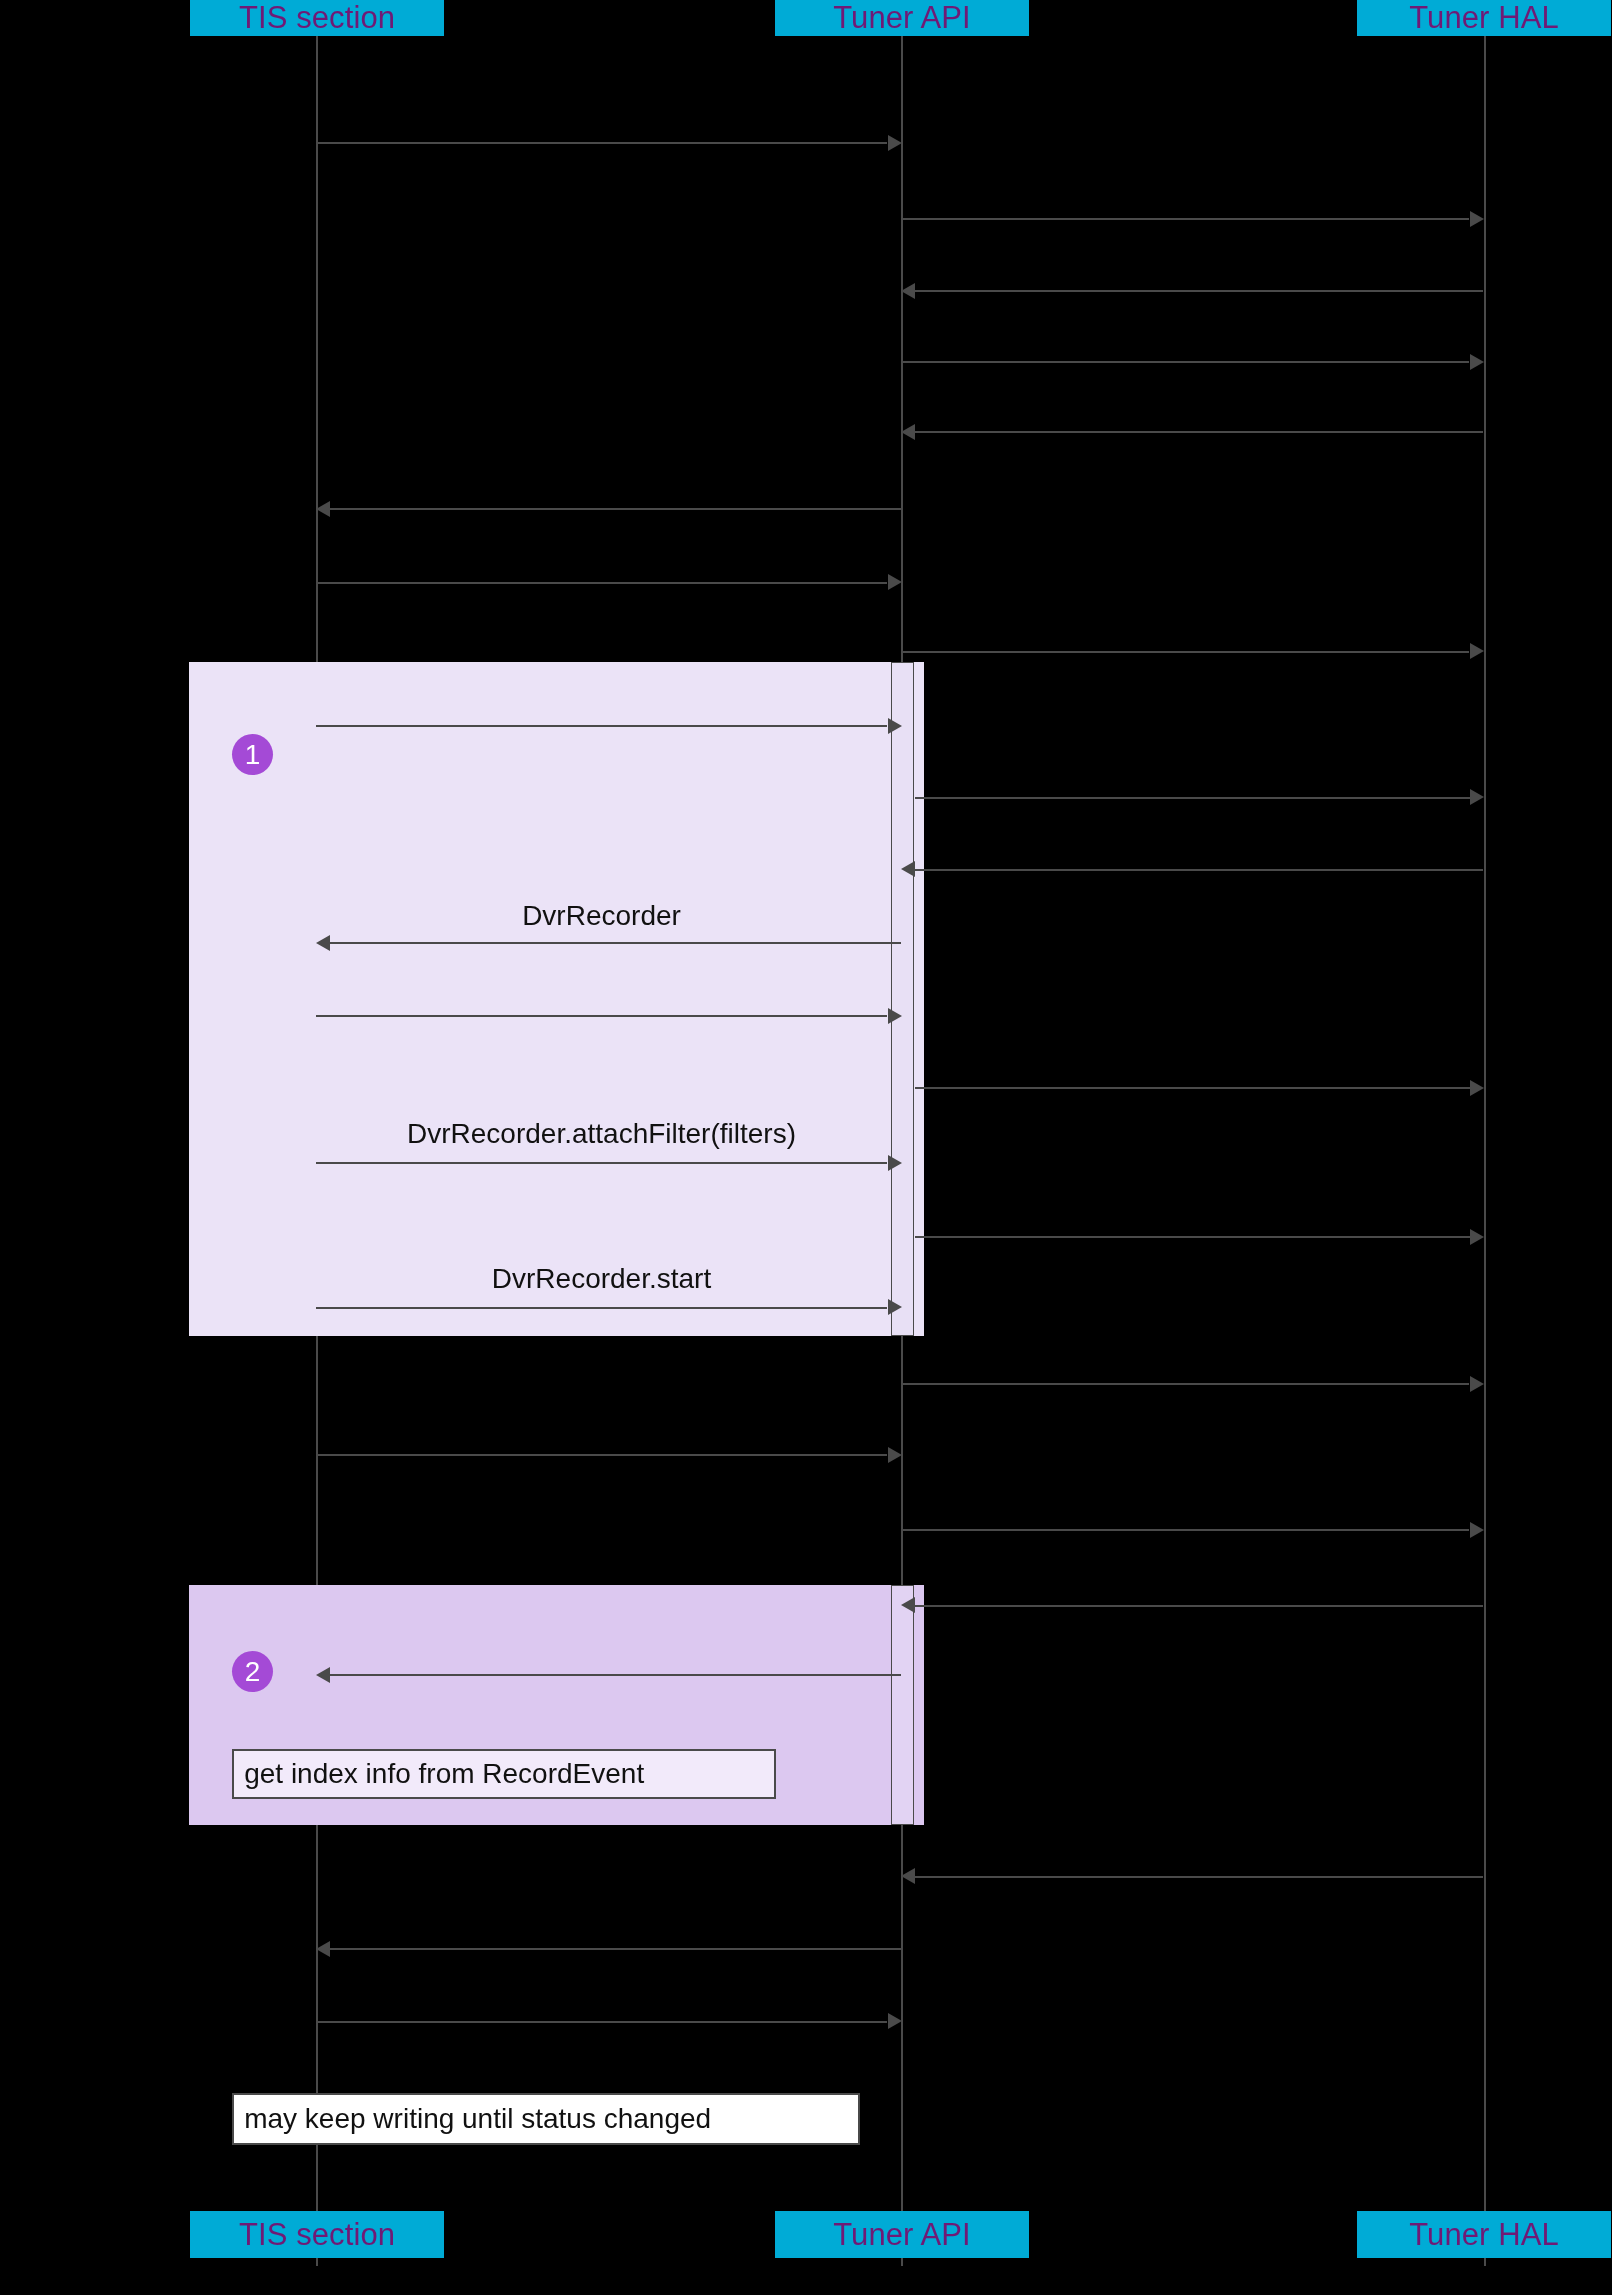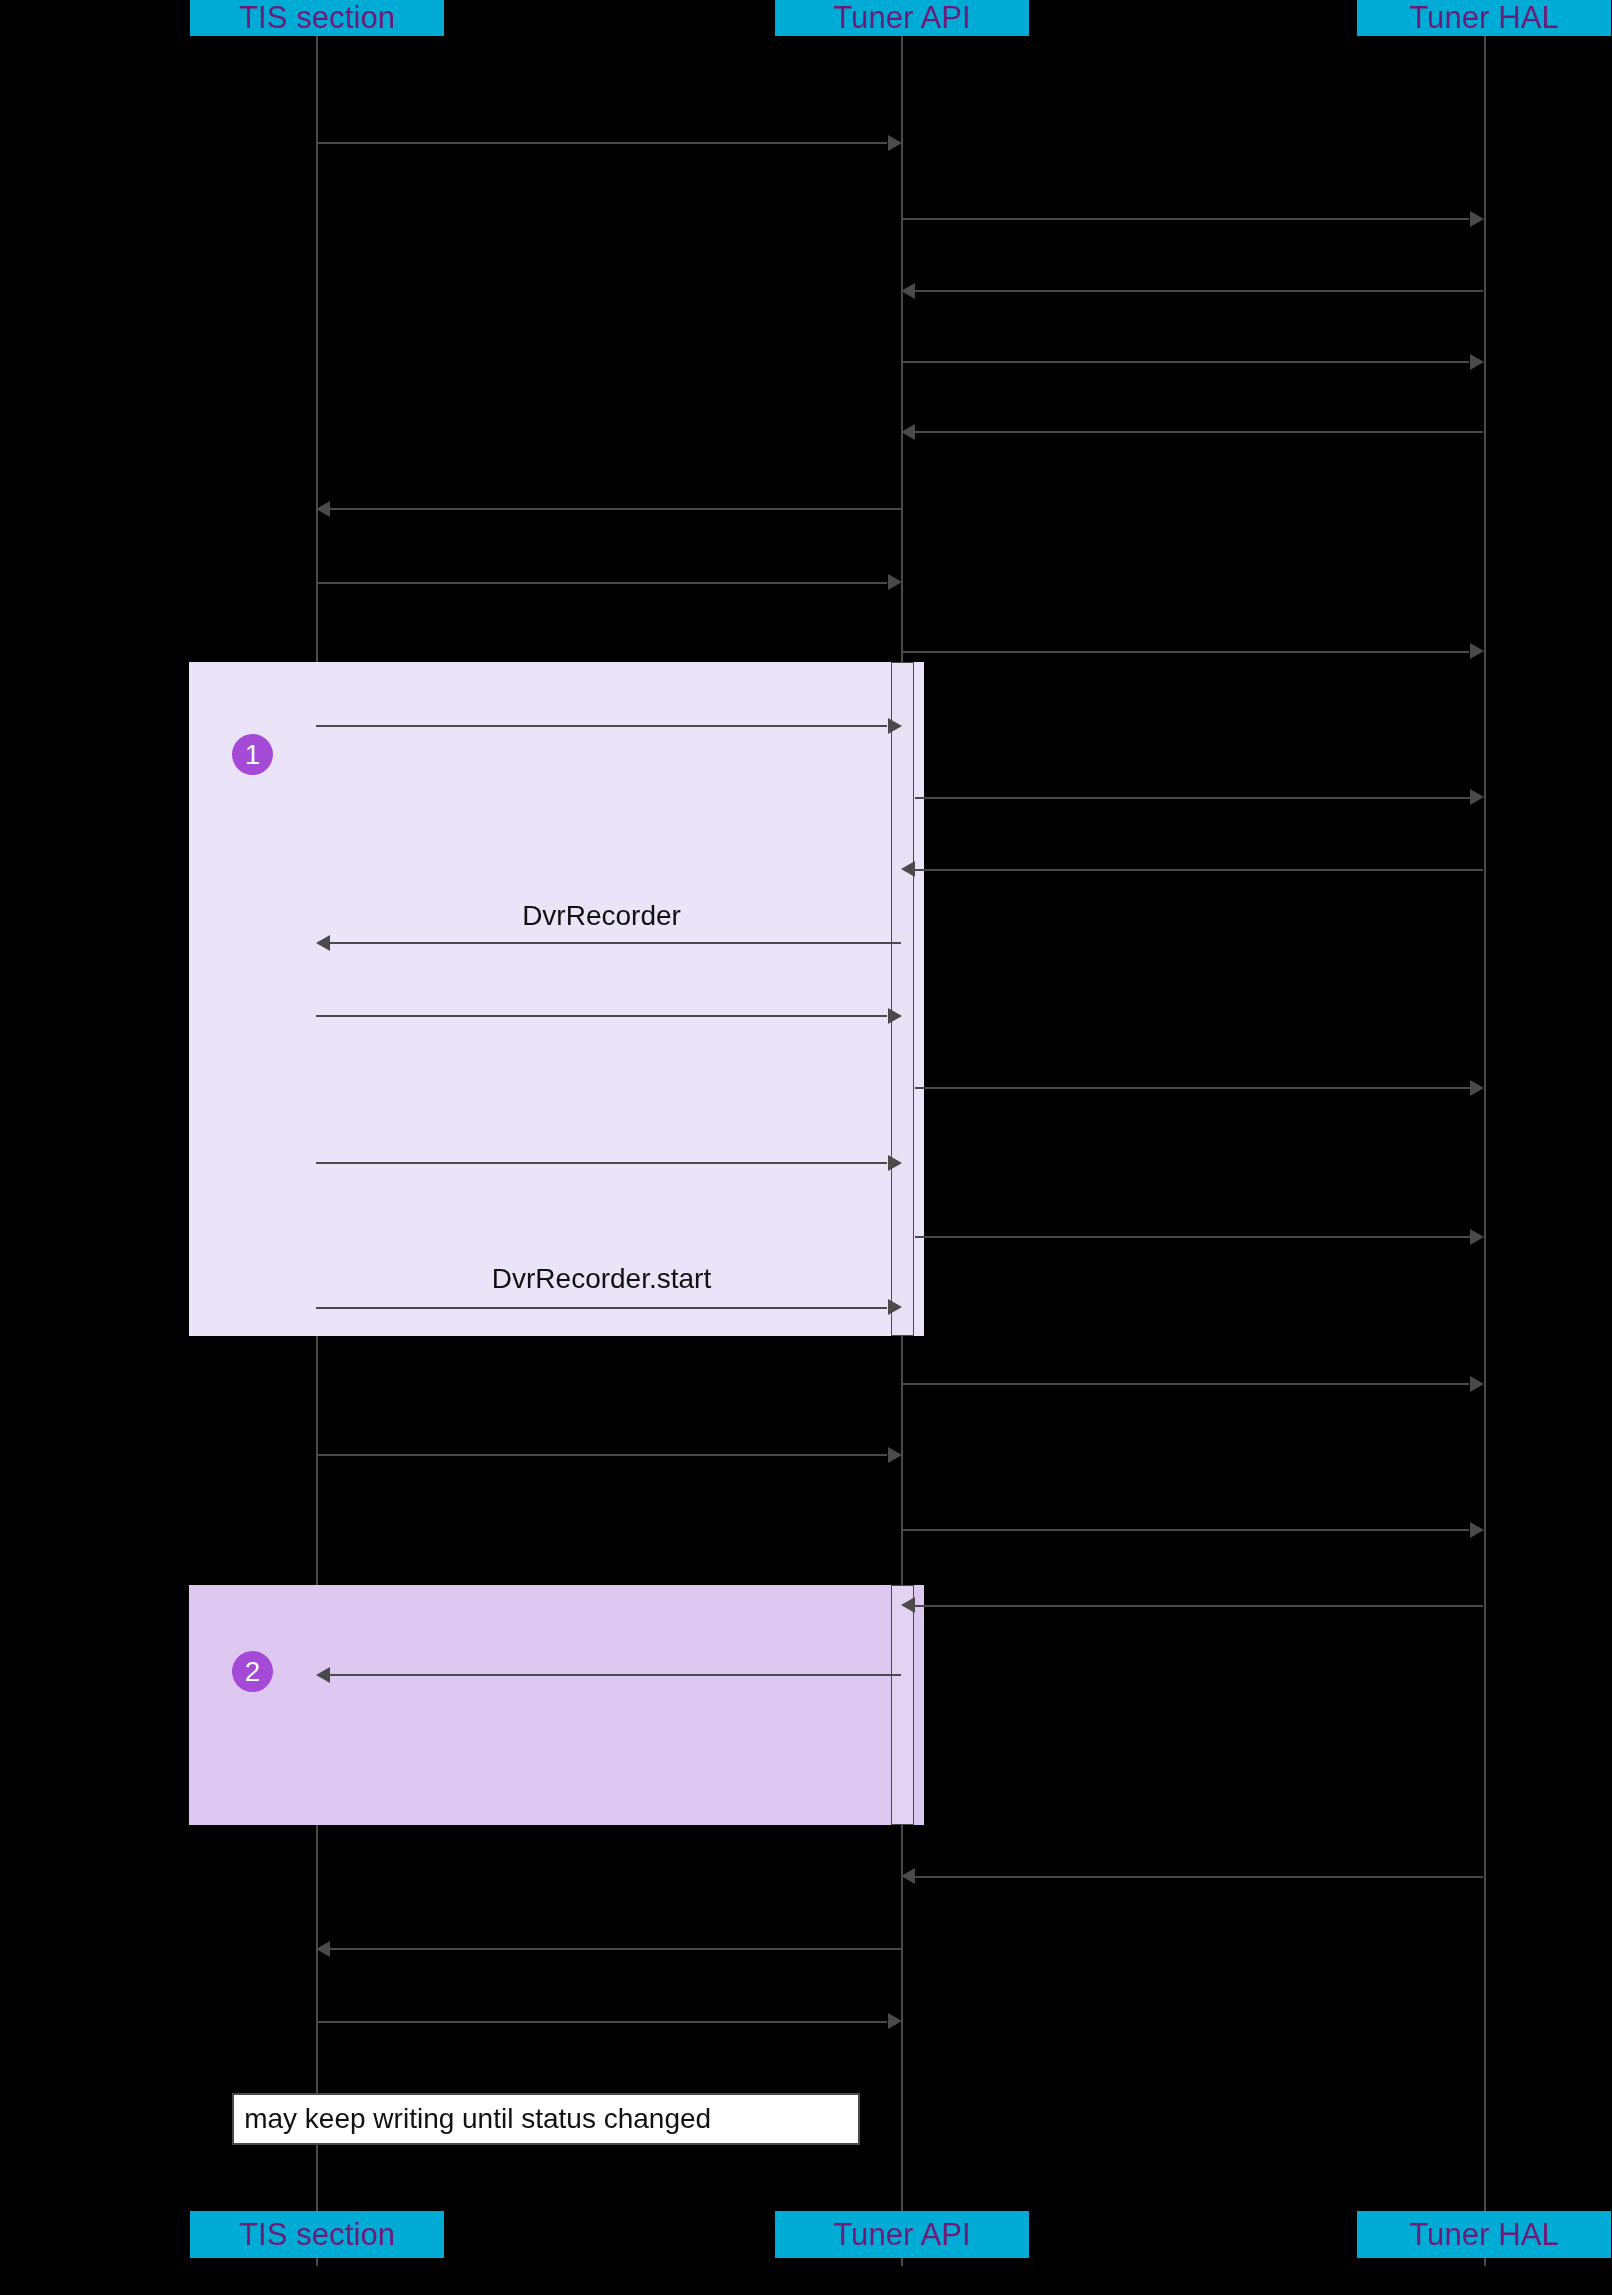--- a/index.html
+++ b/index.html
@@ -178,20 +178,21 @@
   <div class="msg-label" style="left:316px; top:900px; width:571px;">DvrRecorder</div>
   <div class="msg-line" style="left:330px; top:942px; width:571px;"></div>
   <div class="msg-head left" style="left:316px; top:935px;"></div>
 
   <div class="msg-line" style="left:316px; top:1015px; width:571px;"></div>
   <div class="msg-head right" style="left:888px; top:1008px;"></div>
 
   <div class="msg-line" style="left:915px; top:1087px; width:555px;"></div>
   <div class="msg-head right" style="left:1470px; top:1080px;"></div>
 
+  <div class="msg-label" style="left:316px; top:1118px; width:571px;">DvrRecorder.attachFilter(filters)</div>
   <div class="msg-line" style="left:316px; top:1162px; width:571px;"></div>
   <div class="msg-head right" style="left:888px; top:1155px;"></div>
 
   <div class="msg-line" style="left:915px; top:1236px; width:555px;"></div>
   <div class="msg-head right" style="left:1470px; top:1229px;"></div>
 
   <div class="msg-label" style="left:316px; top:1263px; width:571px;">DvrRecorder.start</div>
   <div class="msg-line" style="left:316px; top:1307px; width:571px;"></div>
   <div class="msg-head right" style="left:888px; top:1299px;"></div>
 
@@ -203,20 +204,21 @@
 
   <div class="msg-line" style="left:901px; top:1529px; width:568px;"></div>
   <div class="msg-head right" style="left:1470px; top:1522px;"></div>
 
   <div class="msg-line" style="left:915px; top:1605px; width:568px;"></div>
   <div class="msg-head left" style="left:901px; top:1597px;"></div>
 
   <div class="msg-line" style="left:330px; top:1674px; width:571px;"></div>
   <div class="msg-head left" style="left:316px; top:1667px;"></div>
 
+  <div class="note inner-note" style="left:232px; top:1749px; width:544px; height:50px;">get index info from RecordEvent</div>
 
   <div class="msg-line" style="left:915px; top:1876px; width:568px;"></div>
   <div class="msg-head left" style="left:901px; top:1868px;"></div>
 
   <div class="msg-line" style="left:330px; top:1948px; width:571px;"></div>
   <div class="msg-head left" style="left:316px; top:1941px;"></div>
 
   <div class="msg-line" style="left:316px; top:2021px; width:571px;"></div>
   <div class="msg-head right" style="left:888px; top:2013px;"></div>
 

